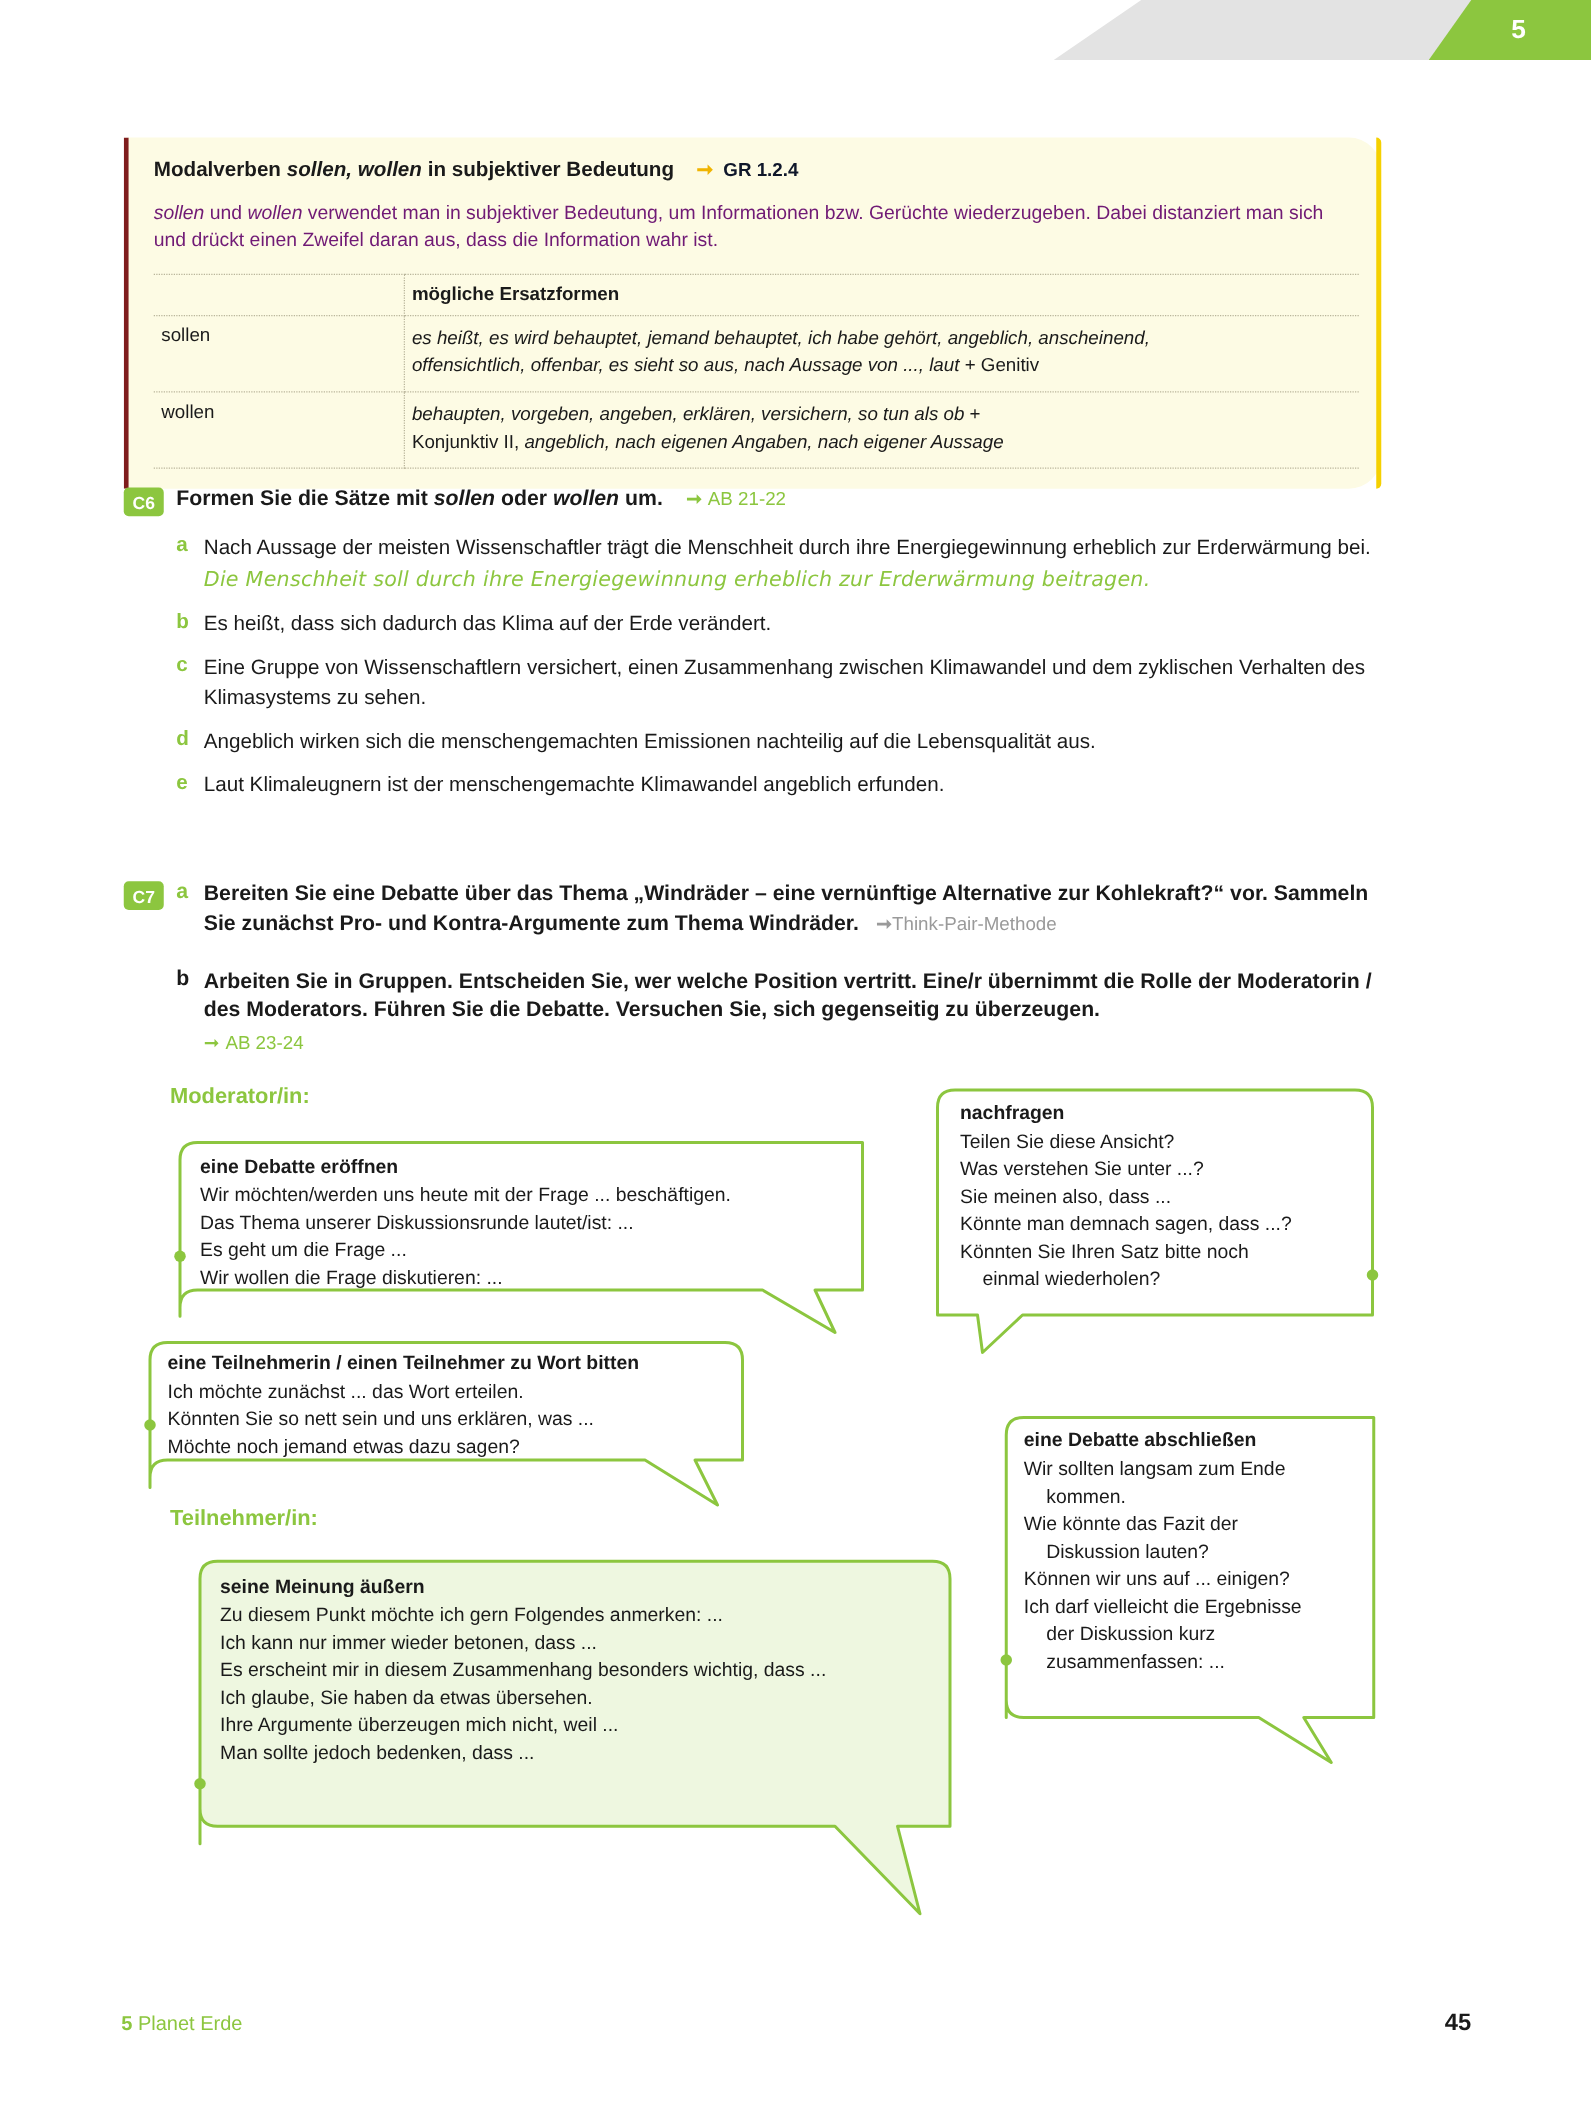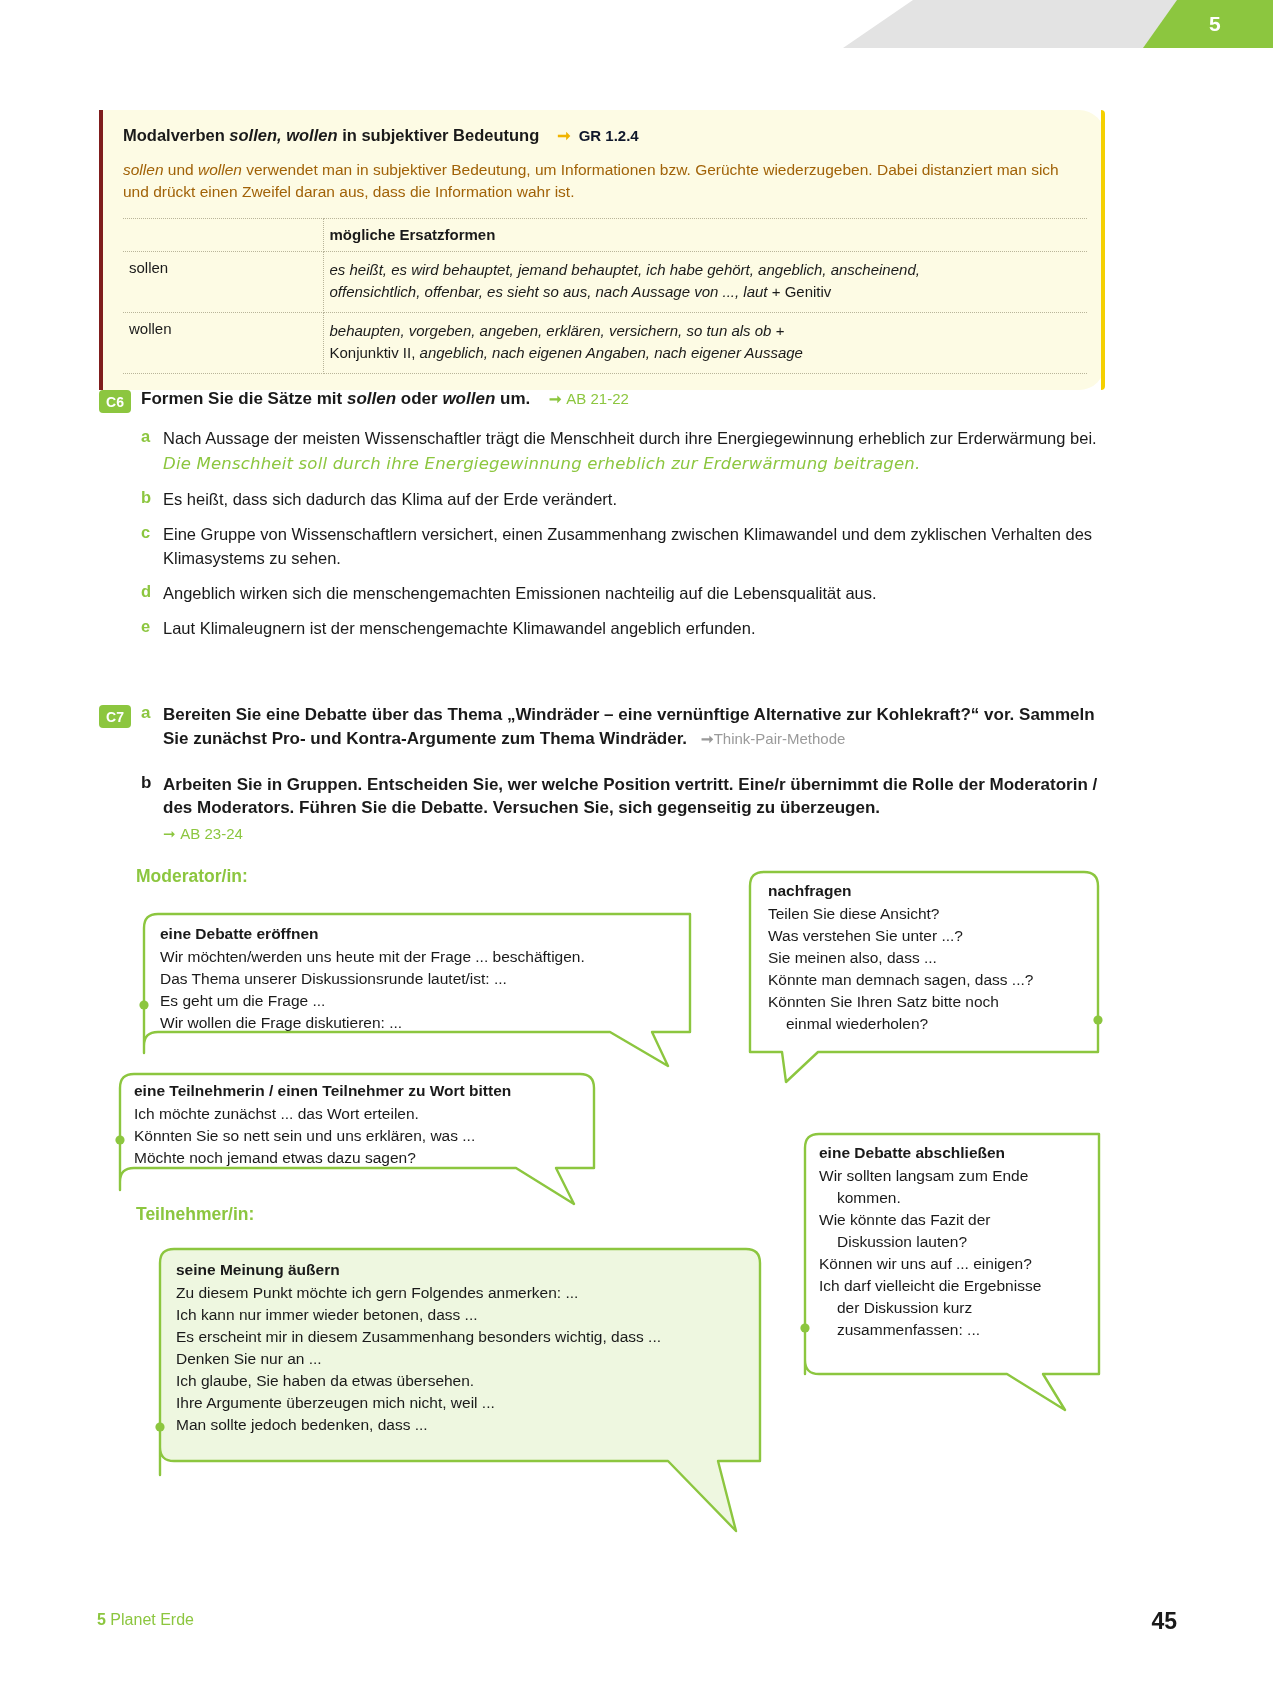--- a/index.html
+++ b/index.html
@@ -49,21 +49,21 @@
   .gram-title{
     font-size:16.5px; font-weight:bold; color:#1a1a1a;
     display:flex; align-items:baseline; gap:8px; flex-wrap:wrap;
     margin:2px 0 14px 4px;
   }
   .gram-title i{ font-style:italic; }
   .ref-yellow{ color:#0f172a; font-weight:bold; font-size:15px; }
   .arrow-y{ color:#f0b400; font-size:16px; padding-left:10px; }
 
   .gram-intro{
-    font-size:15.5px; line-height:1.45; margin:0 0 14px 4px; color:#a16207;
+    font-size:15.5px; line-height:1.45; margin:0 0 14px 4px; color:#701a75;
   }
   .gram-intro i{ font-style:italic; }
 
   table.gram{
     width:100%; border-collapse:collapse; margin-left:4px;
     font-size:15px;
   }
   table.gram td{
     padding:7px 6px 8px 6px; vertical-align:top;
     border-top:1px dotted #b9b59a;
@@ -125,21 +125,21 @@
   .bub-line.ind{ padding-left:18px; }
 
   
   .footer-left{
     position:absolute; left:97px; top:1611px;
     color:#8cc63f; font-size:16px;
   }
   .footer-left b{ font-weight:bold; }
   .footer-right{
     position:absolute; right:96px; top:1608px;
-    color:#1a1a1a; font-size:23px; font-weight:bold;
+    color:#1a1a1a; font-size:19px; font-weight:bold;
   }
 </style>
 </head>
 <body>
 
 <div class="page-tab-wrap">
   <div class="page-tab-grey"></div>
   <div class="page-tab-green">
     <span class="page-tab-num">5</span>
   </div>
@@ -300,21 +300,20 @@
 <div class="bub" style="left:148px; top:1243px; width:620px; height:265px;">
   <svg width="625" height="295" viewBox="0 0 625 295">
     <path d="M12,232 L12,20 Q12,6 26,6 L598,6 Q612,6 612,20 L612,218 L570,218 L588,288 L520,218 L26,218 Q12,218 12,204 Z" fill="#eef7e0" stroke="#8cc63f" stroke-width="2.4" stroke-linejoin="round"></path>
     <circle cx="12" cy="184" r="4.6" fill="#8cc63f"></circle>
   </svg>
   <div class="bub-inner" style="padding:18px 14px 10px 28px;">
     <div class="bub-title">seine Meinung äußern</div>
     <div class="bub-line">Zu diesem Punkt möchte ich gern Folgendes anmerken: ...</div>
     <div class="bub-line">Ich kann nur immer wieder betonen, dass ...</div>
     <div class="bub-line">Es erscheint mir in diesem Zusammenhang besonders wichtig, dass ...</div>
-    <div class="bub-line">Denken Sie nur an ...</div>
     <div class="bub-line">Ich glaube, Sie haben da etwas übersehen.</div>
     <div class="bub-line">Ihre Argumente überzeugen mich nicht, weil ...</div>
     <div class="bub-line">Man sollte jedoch bedenken, dass ...</div>
   </div>
 </div>
 
 <div class="footer-left">
   <b>5</b><span> Planet Erde</span>
 </div>
 <div class="footer-right">45</div>

